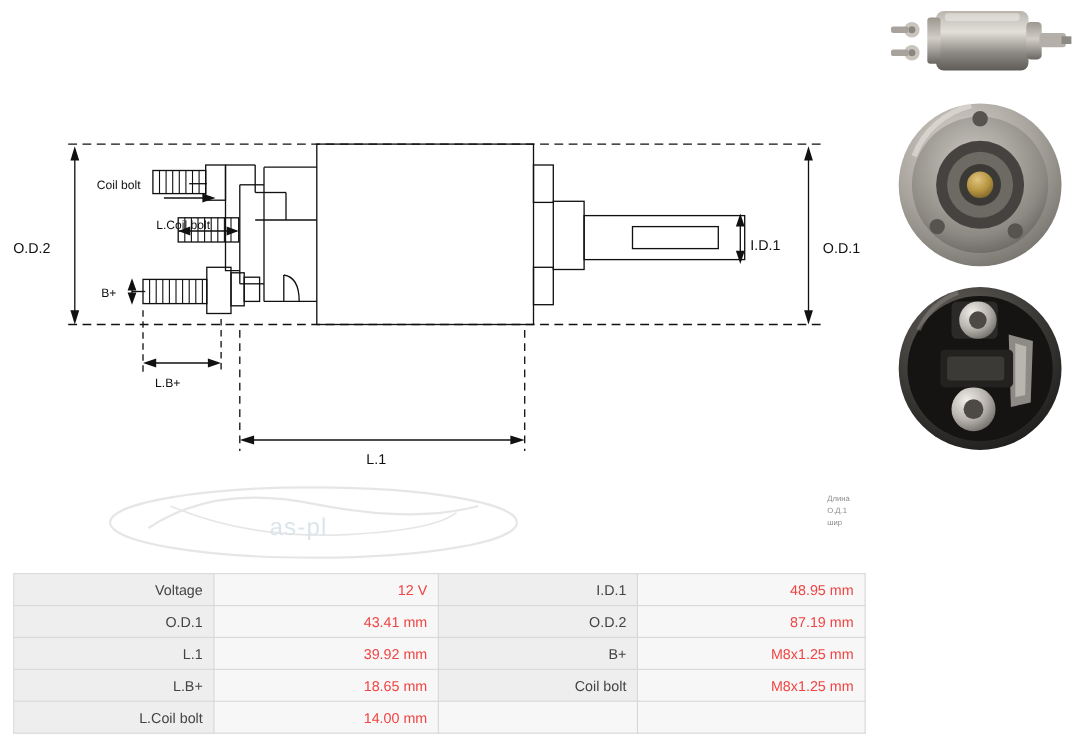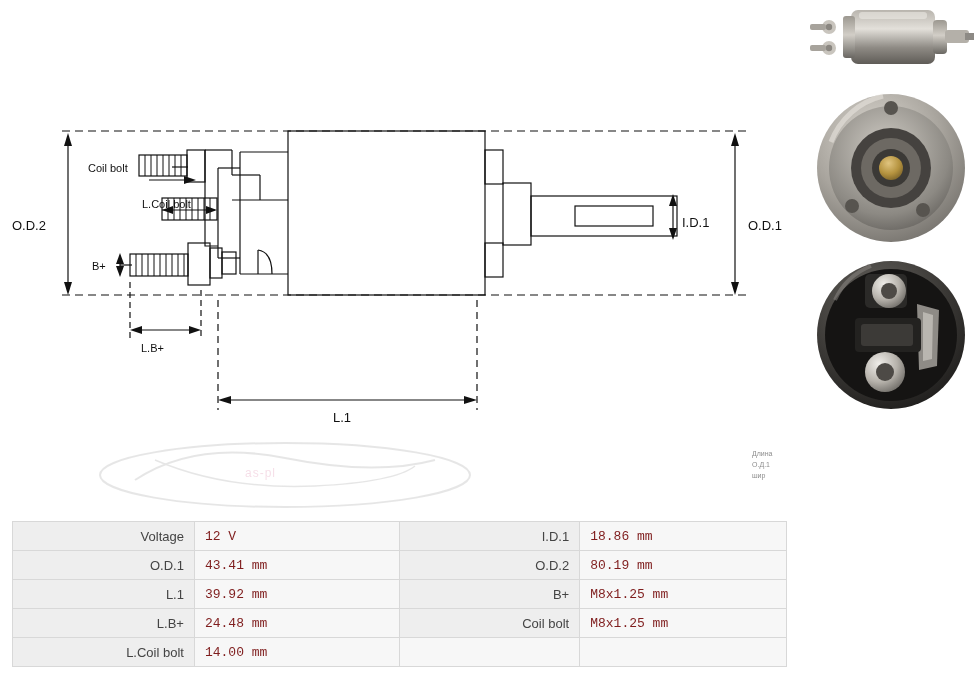--- a/index.html
+++ b/index.html
@@ -65,45 +65,45 @@
     vertical-align: middle;
   }
   #spec-table td.label {
     background: #eeeeee;
     text-align: right;
     color: #444;
     width: 180px;
   }
   #spec-table td.value {
     background: #f7f7f7;
-    color: #7f1d1d;
+    text-align: right;
+    color: #ef4444;
     width: 207px;
-    font-family: Liberation Mono, monospace;
   }
   #spec-table td.empty {
     background: #f7f7f7;
   }
 
   
   #watermark {
     position: absolute;
     left: 95px;
     top: 440px;
     width: 380px;
     height: 70px;
     opacity: 0.14;
     pointer-events: none;
   }
   #watermark-text {
     position: absolute;
     left: 150px;
     top: 26px;
-    font-size: 12px;
+    font-size: 22px;
     letter-spacing: 1px;
-    color: #be185d;
+    color: #0c4a6e;
   }
   #side-marks {
     position: absolute;
     left: 752px;
     top: 448px;
     width: 60px;
     height: 70px;
     font-size: 7px;
     line-height: 11px;
     color: #777;
@@ -362,37 +362,37 @@
       </svg>
     </div>
   </div>
 
   <table id="spec-table">
     <tbody>
       <tr>
         <td class="label">Voltage</td>
         <td class="value">12 V</td>
         <td class="label">I.D.1</td>
-        <td class="value">18.86 mm</td>
+        <td class="value">48.95 mm</td>
       </tr>
       <tr>
         <td class="label">O.D.1</td>
         <td class="value">43.41 mm</td>
         <td class="label">O.D.2</td>
-        <td class="value">80.19 mm</td>
+        <td class="value">87.19 mm</td>
       </tr>
       <tr>
         <td class="label">L.1</td>
         <td class="value">39.92 mm</td>
         <td class="label">B+</td>
         <td class="value">M8x1.25 mm</td>
       </tr>
       <tr>
         <td class="label">L.B+</td>
-        <td class="value">24.48 mm</td>
+        <td class="value">18.65 mm</td>
         <td class="label">Coil bolt</td>
         <td class="value">M8x1.25 mm</td>
       </tr>
       <tr>
         <td class="label">L.Coil bolt</td>
         <td class="value">14.00 mm</td>
         <td class="empty"></td>
         <td class="empty"></td>
       </tr>
     </tbody>

